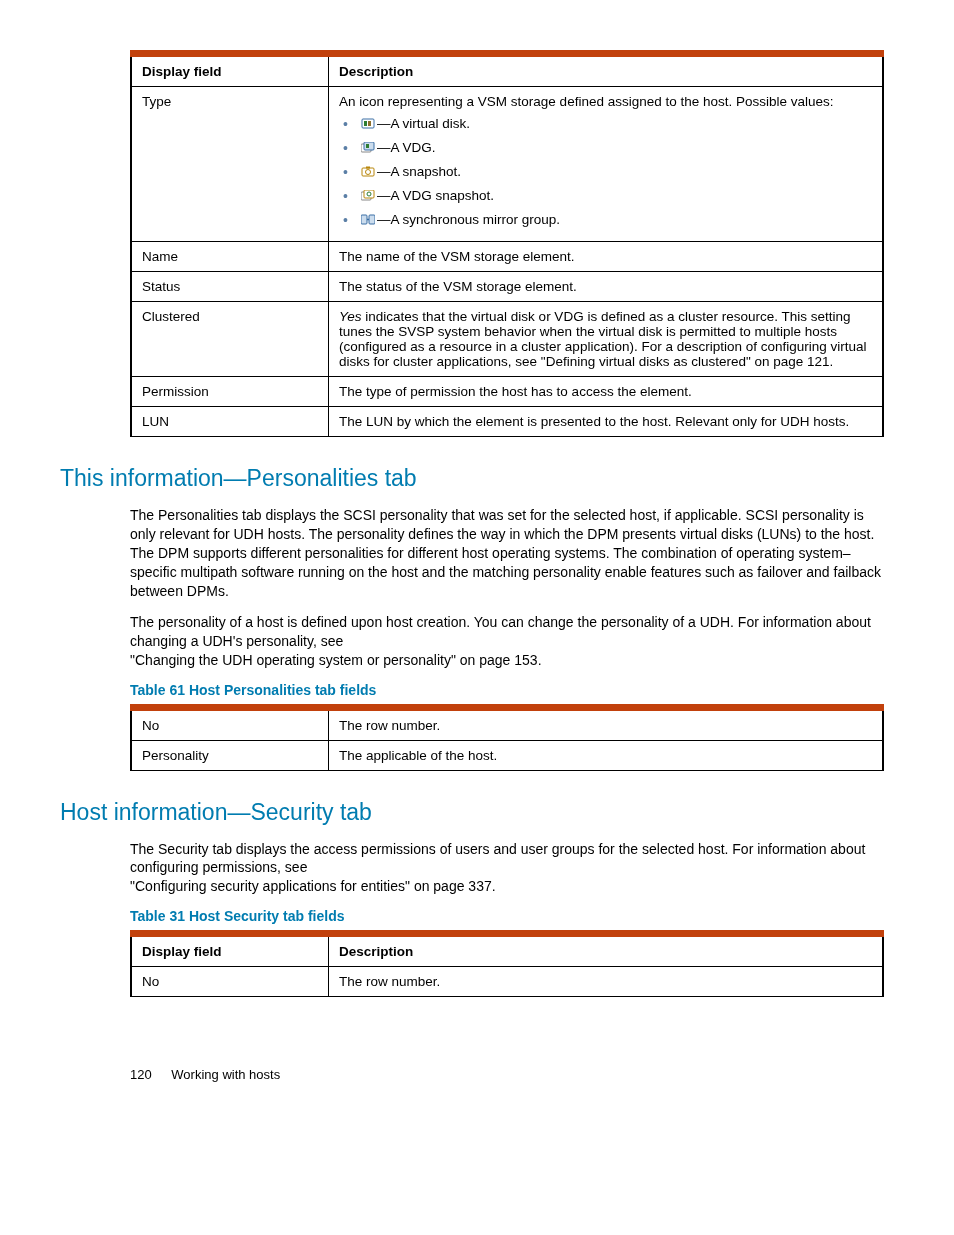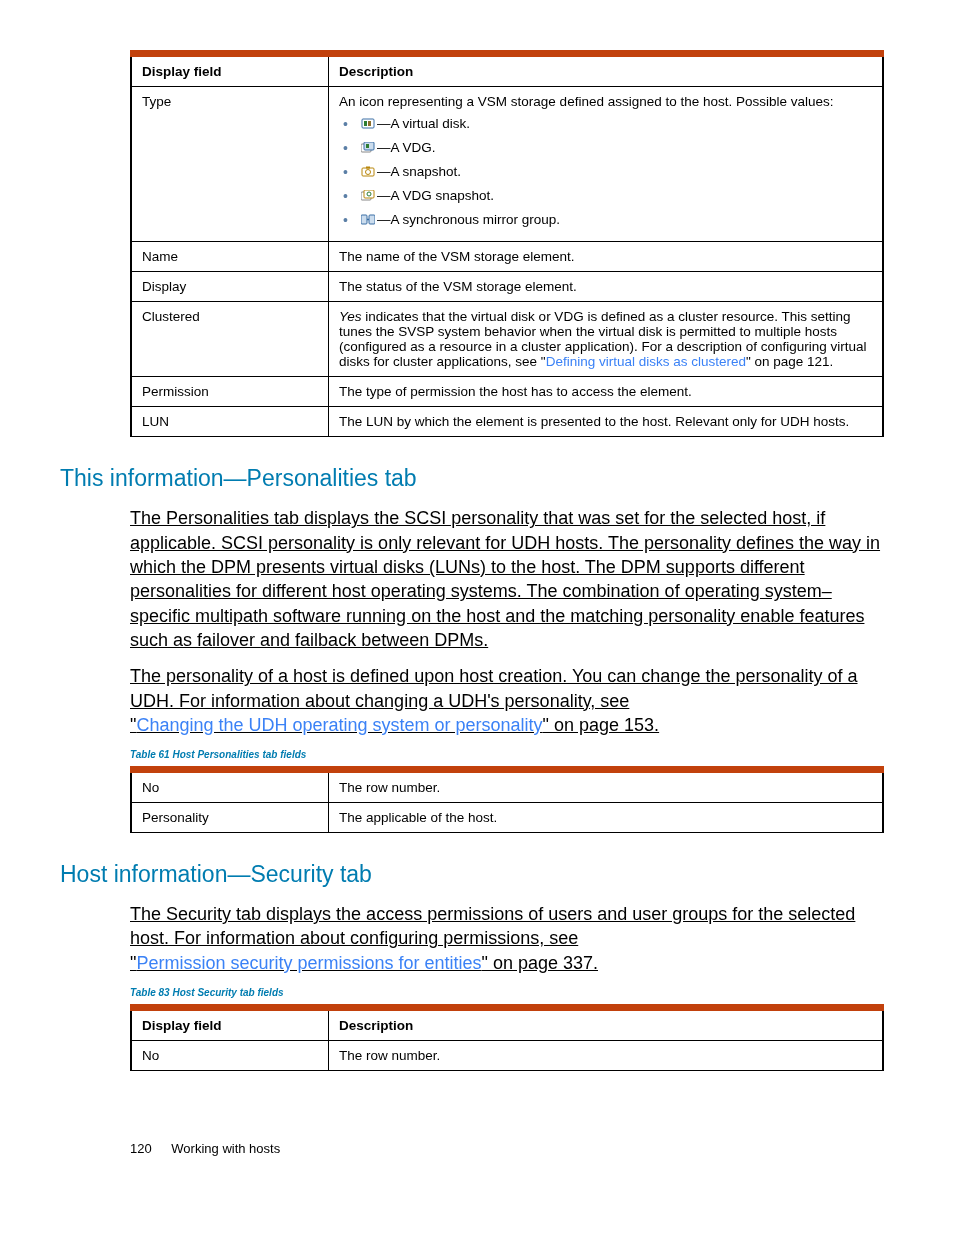--- a/index.html
+++ b/index.html
@@ -46,36 +46,34 @@
   h2.section-heading {
     font-family: Arial, Helvetica, sans-serif;
     font-weight: normal;
     color: #007cb0;
     font-size: 23px;
     margin: 10px 0 14px 0;
   }
   .body-para {
     margin: 8px 0 12px 0;
     line-height: 1.35;
-    font-size: 18px;
-    text-decoration: underline;
+    font-size: 14px;
   }
   .indent-block {
     margin-left: 70px;
     margin-right: 10px;
   }
   .table-caption {
     color: #007cb0;
     font-weight: bold;
-    font-size: 10px;
+    font-size: 14px;
     margin: 4px 0 6px 0;
-    font-style: italic;
   }
   a.xref {
-    color: #3b82f6;
+    color: #000000;
     text-decoration: none;
   }
   ul.icon-list {
     list-style: none;
     padding-left: 4px;
     margin: 6px 0 0 0;
   }
   ul.icon-list li {
     position: relative;
     padding-left: 18px;
@@ -165,21 +163,21 @@
                     <use href="#ic-mirror"></use>
                   </svg></span><span>—A synchronous mirror group.</span></li>
       </ul>
     </td>
   </tr>
   <tr>
     <td class="col-left">Name</td>
     <td>The name of the VSM storage element.</td>
   </tr>
   <tr>
-    <td class="col-left">Display</td>
+    <td class="col-left">Status</td>
     <td>The status of the VSM storage element.</td>
   </tr>
   <tr>
     <td class="col-left">Clustered</td>
     <td><em class="yes">Yes</em><span> indicates that the virtual disk or VDG is defined as a cluster resource. This setting tunes the SVSP system behavior when the virtual disk is permitted to multiple hosts (configured as a resource in a cluster application). For a description of configuring virtual disks for cluster applications, see "</span><a class="xref" href="#">Defining virtual disks as clustered</a><span>" on page 121.</span></td>
   </tr>
   <tr>
     <td class="col-left">Permission</td>
     <td>The type of permission the host has to access the element.</td>
   </tr>
@@ -210,23 +208,23 @@
       <td>The applicable of the host.</td>
     </tr>
   </tbody>
     </table>
 </div>
 
 <h2 class="section-heading">Host information—Security tab</h2>
 <div class="indent-block">
   <p class="body-para">
     <span>The Security tab displays the access permissions of users and user groups for the selected host. For information about configuring permissions, see</span><br>
-    "<a class="xref" href="#">Permission security permissions for entities</a><span>" on page 337.</span>
+    "<a class="xref" href="#">Configuring security applications for entities</a><span>" on page 337.</span>
   </p>
-  <div class="table-caption">Table 83 Host Security tab fields</div>
+  <div class="table-caption">Table 31 Host Security tab fields</div>
   <table class="doc-table">
     <tbody>
         <tr>
       <th class="col-left">Display field</th>
       <th>Description</th>
     </tr>
     <tr>
       <td class="col-left">No</td>
       <td>The row number.</td>
     </tr>

